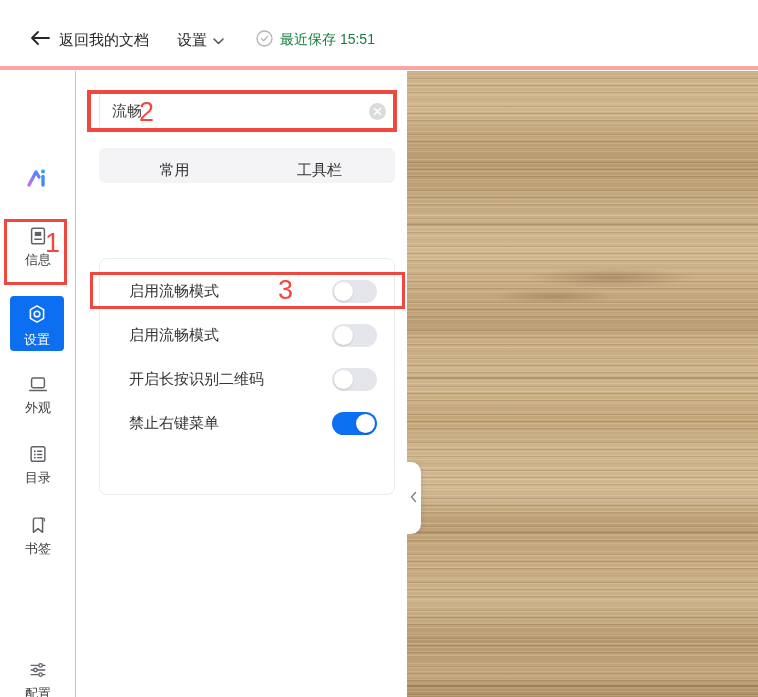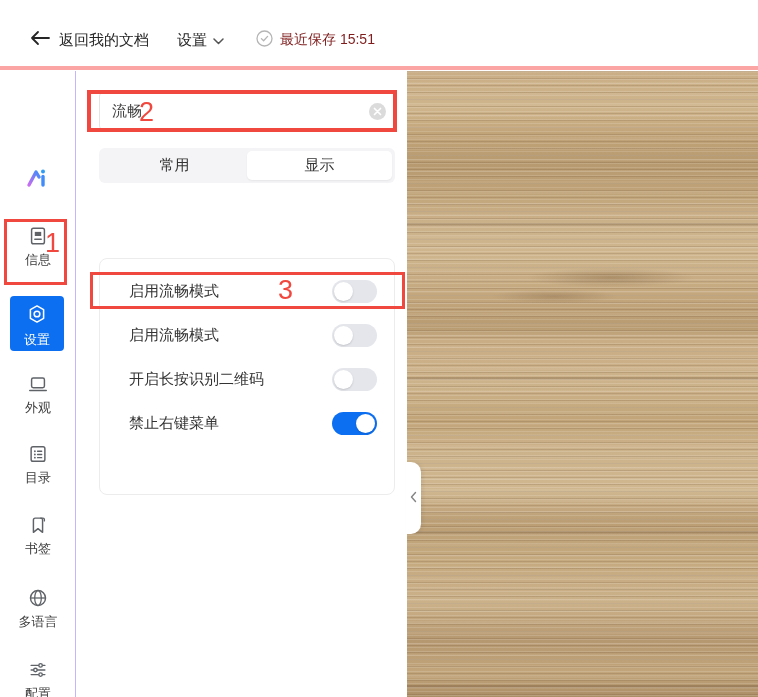--- a/index.html
+++ b/index.html
@@ -9,21 +9,21 @@
 
   
   .topline { position:absolute; left:0; top:11px; width:758px; height:1px; background:#e9e9e9; }
   .topbar { position:absolute; left:0; top:0; width:758px; height:70px; background:#fff;
             border-bottom:4px solid #fca5a5; display:flex; align-items:center; padding:14px 0 0 30px; }
   .back-group { display:flex; align-items:center; gap:9px; cursor:pointer; }
   .back-label { font-size:15px; color:#262626; }
   .doc-title-group { display:flex; align-items:center; gap:6px; margin-left:28px; cursor:pointer; }
   .doc-title { font-size:15px; color:#262626; }
   .saved-group { display:flex; align-items:center; gap:7px; margin-left:32px; }
-  .saved-label { font-size:14px; color:#7f1d1d; }
+  .saved-label { font-size:14px; color:#15803d; }
 
   
   .sidebar { position:absolute; left:0; top:71px; width:76px; height:626px; background:#fff;
              border-right:1px solid #c4b5fd; }
   .logo { position:absolute; left:0; top:94px; width:76px; text-align:center; }
   .nav-item { position:absolute; left:0; width:76px; text-align:center; cursor:pointer; }
   .nav-item .nv-icon { display:block; height:22px; }
   .nav-item .nv-label { display:block; font-size:13px; color:#3d3d3d; margin-top:4px; }
   .nav-item.pos-info { top:154px; }
   .nav-item.pos-appearance { top:302px; }
@@ -39,21 +39,21 @@
   .panel { position:absolute; left:82px; top:71px; width:330px; height:626px; background:#fff; }
   .search-wrap { position:absolute; left:17px; top:21px; width:296px; height:38px; }
   .search-input { width:296px; height:38px; border:1px solid #e4e4e4; border-radius:4px;
                   padding:0 34px 0 12px; font-size:15px; color:#404040; outline:none;
                   font-family:"Liberation Sans", sans-serif; background:#fff; }
   .clear-btn { position:absolute; right:9px; top:11px; width:17px; height:17px; border-radius:50%;
                background:#dbdbdb; display:flex; align-items:center; justify-content:center; cursor:pointer; }
 
   .tabs { position:absolute; left:17px; top:77px; width:296px; height:35px; background:#f4f4f6;
           border-radius:6px; display:flex; padding:3px; }
-  .tab { flex:1; display:flex; align-items:center; justify-content:center; font-size:15px;
+  .tab { flex:1; display:flex; align-items:flex-end; justify-content:center; font-size:15px;
          color:#333; border-radius:5px; cursor:pointer; }
   .tab.selected { background:#fff; box-shadow:0 1px 2px rgba(0,0,0,.06); }
 
   .dropdown { position:absolute; left:17px; top:129px; width:296px; height:51px; background:#f5f5f7;
               border-radius:8px; display:flex; align-items:center; justify-content:space-between;
               padding:0 16px 0 12px; cursor:pointer; }
   .dropdown-label { font-size:15px; color:#333; }
 
   .card { position:absolute; left:17px; top:187px; width:296px; height:237px; background:#fff;
           border:1px solid #ececec; border-radius:8px; padding:10px 17px 0 12px; }
@@ -194,30 +194,20 @@
             <rect x="4.5" y="4" width="15" height="16" rx="2" stroke="#5f6368" stroke-width="1.6" fill="none"></rect>
             <circle cx="8.6" cy="9" r="1" fill="#5f6368"></circle>
             <circle cx="8.6" cy="12.5" r="1" fill="#5f6368"></circle>
             <circle cx="8.6" cy="16" r="1" fill="#5f6368"></circle>
             <path d="M11.5 9 H16 M11.5 12.5 H16 M11.5 16 H16" stroke="#5f6368" stroke-width="1.5" stroke-linecap="round"></path>
           </svg>
       </span>
       <span class="nv-label">目录</span>
     </div>
 
-    <div class="nav-item pos-lang">
-      <span class="nv-icon">
-        <svg width="22" height="22" viewBox="0 0 24 24">
-            <circle cx="12" cy="12" r="8.2" stroke="#5f6368" stroke-width="1.6" fill="none"></circle>
-            <ellipse cx="12" cy="12" rx="3.6" ry="8.2" stroke="#5f6368" stroke-width="1.4" fill="none"></ellipse>
-            <path d="M3.8 12 H20.2" stroke="#5f6368" stroke-width="1.4"></path>
-          </svg>
-      </span>
-      <span class="nv-label">多语言</span>
-    </div>
 
     <div class="nav-item pos-config">
       <span class="nv-icon">
         <svg width="22" height="22" viewBox="0 0 24 24">
             <path d="M4.5 7 H19.5 M4.5 12 H19.5 M4.5 17 H19.5" stroke="#5f6368" stroke-width="1.5" stroke-linecap="round"></path>
             <circle cx="14.8" cy="7" r="1.9" fill="#fff" stroke="#5f6368" stroke-width="1.5"></circle>
             <circle cx="9.2" cy="12" r="1.9" fill="#fff" stroke="#5f6368" stroke-width="1.5"></circle>
             <circle cx="14.8" cy="17" r="1.9" fill="#fff" stroke="#5f6368" stroke-width="1.5"></circle>
           </svg>
       </span>
@@ -232,22 +222,22 @@
         <svg width="9" height="9" viewBox="0 0 9 9">
             <path d="M1.5 1.5 L7.5 7.5 M7.5 1.5 L1.5 7.5" stroke="#fff" stroke-width="1.7" stroke-linecap="round"></path>
           </svg>
       </span>
     </div>
 
     <div class="tabs">
       <div class="tab">
           <span>常用</span>
         </div>
-      <div class="tab selected">
-          <span>显示</span>
+      <div class="tab">
+          <span>工具栏</span>
         </div>
     </div>
 
 
     <div class="card">
       <div class="row">
         <span class="row-label">启用流畅模式</span>
         <div class="toggle">
             <div class="knob"></div>
           </div>

